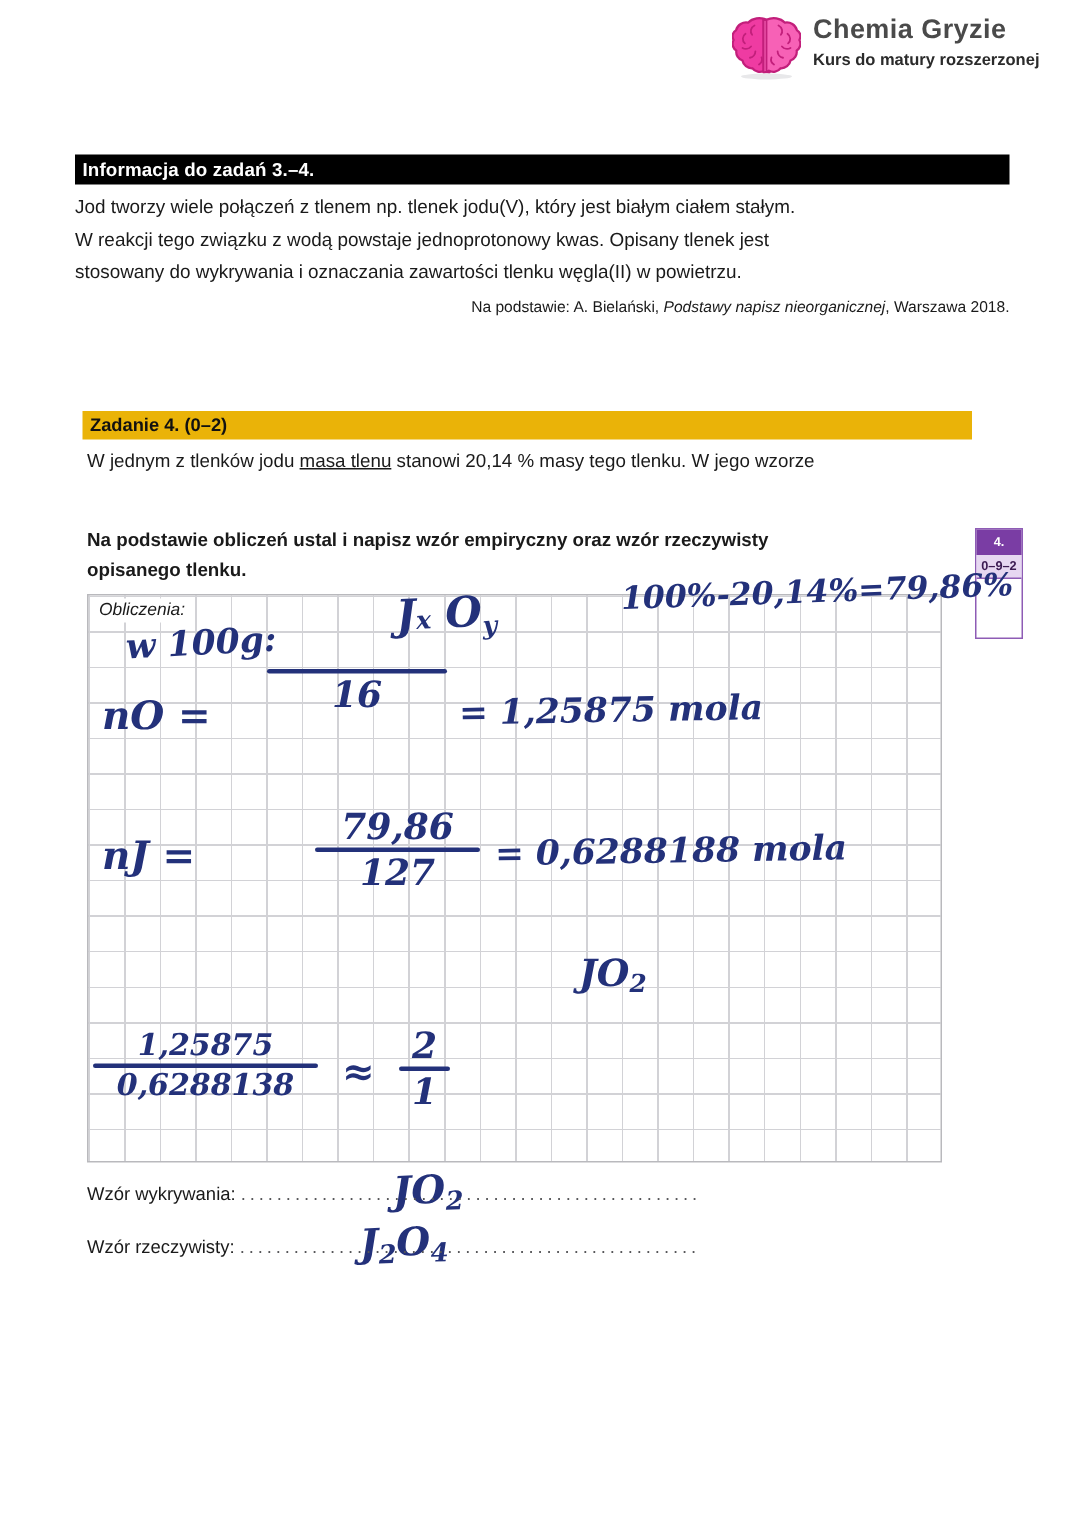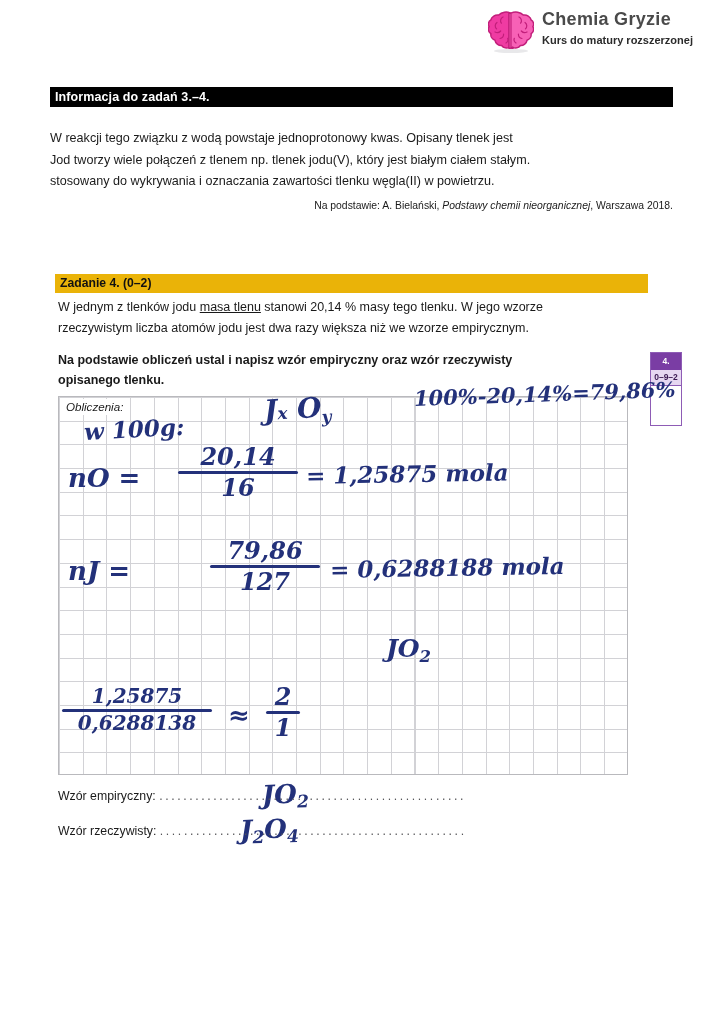--- a/index.html
+++ b/index.html
@@ -60,21 +60,21 @@
     color: #2b2b2b;
     line-height: 14px;
     margin-top: 3px;
     white-space: nowrap;
   }
 
   
   .info-bar {
     position: absolute;
     left: 50px;
-    top: 87px;
+    top: 103px;
     width: 623px;
     height: 20px;
     background: #000000;
     color: #ffffff;
     font-size: 12.5px;
     font-weight: bold;
     line-height: 20px;
     padding-left: 5px;
     box-sizing: border-box;
     letter-spacing: .1px;
@@ -276,30 +276,29 @@
   </div>
   <div class="brand-shadow"></div>
   <div class="brand-text">
     <div class="brand-title">Chemia Gryzie</div>
     <div class="brand-sub">Kurs do matury rozszerzonej</div>
   </div>
 </div>
 
 <div class="info-bar">Informacja do zadań 3.–4.</div>
 <div class="info-body">
+  <p>Jod tworzy wiele połączeń z tlenem np. tlenek jodu(V), który jest białym ciałem stałym.</p>
   <p>W reakcji tego związku z wodą powstaje jednoprotonowy kwas. Opisany tlenek jest</p>
-  <p>Jod tworzy wiele połączeń z tlenem np. tlenek jodu(V), który jest białym ciałem stałym.</p>
   <p>stosowany do wykrywania i oznaczania zawartości tlenku węgla(II) w powietrzu.</p>
 </div>
-<div class="info-source"><span>Na podstawie: A. Bielański, </span><i>Podstawy chemii nieorganicznej</i><span>, Warszawa 2018.</span></div>
+<div class="info-source"><span>Na podstawie: A. Bielański, </span><i>Podstawy napisz nieorganicznej</i><span>, Warszawa 2018.</span></div>
 
 <div class="task-bar">Zadanie 4. (0–2)</div>
 <div class="task-body">
   <p><span>W jednym z tlenków jodu </span><span class="u">masa tlenu</span><span> stanowi 20,14 % masy tego tlenku. W jego wzorze</span></p>
-  <p>rzeczywistym liczba atomów jodu jest dwa razy większa niż we wzorze empirycznym.</p>
 </div>
 <div class="task-instruction">
   <p>Na podstawie obliczeń ustal i napisz wzór empiryczny oraz wzór rzeczywisty</p>
   <p>opisanego tlenku.</p>
 </div>
 
 <div class="score-box">
   <div class="score-head">4.</div>
   <div class="score-range">0–9–2</div>
   <div class="score-blank"></div>
@@ -312,21 +311,20 @@
 
   <span class="hw" style="left:264px; top:394px; font-size:28px; transform:rotate(-3deg);">J<span style="font-size:.6em;">x</span>&nbsp;O<span style="font-size:.6em; vertical-align:-.35em;">y</span></span>
 
   <span class="hw" style="left:414px; top:386px; font-size:21px; transform:rotate(-2deg);">100%-20,14%=79,86%</span>
 
   <span class="hw" style="left:84px; top:418px; font-size:23px; transform:rotate(-3deg);">w 100g:</span>
 
   <span class="hw" style="left:68px; top:463px; font-size:26px;">nO =</span>
 
   <span class="frac" style="left:178px; top:444px; font-size:24px; width:120px;">
-    <span class="num">20,14</span>
     <span class="bar"></span>
     <span class="den">16</span>
   </span>
 
   <span class="hw" style="left:306px; top:462px; font-size:23px; transform:rotate(-1deg);">= 1,25875 mola</span>
 
   <span class="hw" style="left:68px; top:556px; font-size:26px;font-style:italic;">nJ =</span>
 
   <span class="frac" style="left:210px; top:538px; font-size:24px; width:110px;">
     <span class="num">79,86</span>
@@ -351,17 +349,17 @@
     <span class="num">2</span>
     <span class="bar"></span>
     <span class="den">1</span>
   </span>
 
   <span class="hw" style="left:262px; top:780px; font-size:26px; transform:rotate(-2deg);"><span>JO</span><sub>2</sub></span>
 
   <span class="hw" style="left:240px; top:815px; font-size:26px; transform:rotate(-2deg);"><span>J</span><sub>2</sub><span>O</span><sub>4</sub></span>
 </div>
 
-<div class="answer-line" style="left:58px; top:789px;"><span>Wzór empiryczny:</span>
+<div class="answer-line" style="left:58px; top:789px;"><span>Wzór wykrywania:</span>
   <span class="dots">...................................................</span></div>
 
 <div class="answer-line" style="left:58px; top:824px;"><span>Wzór rzeczywisty:</span>
   <span class="dots">...................................................</span></div>
 
 </body></html>

